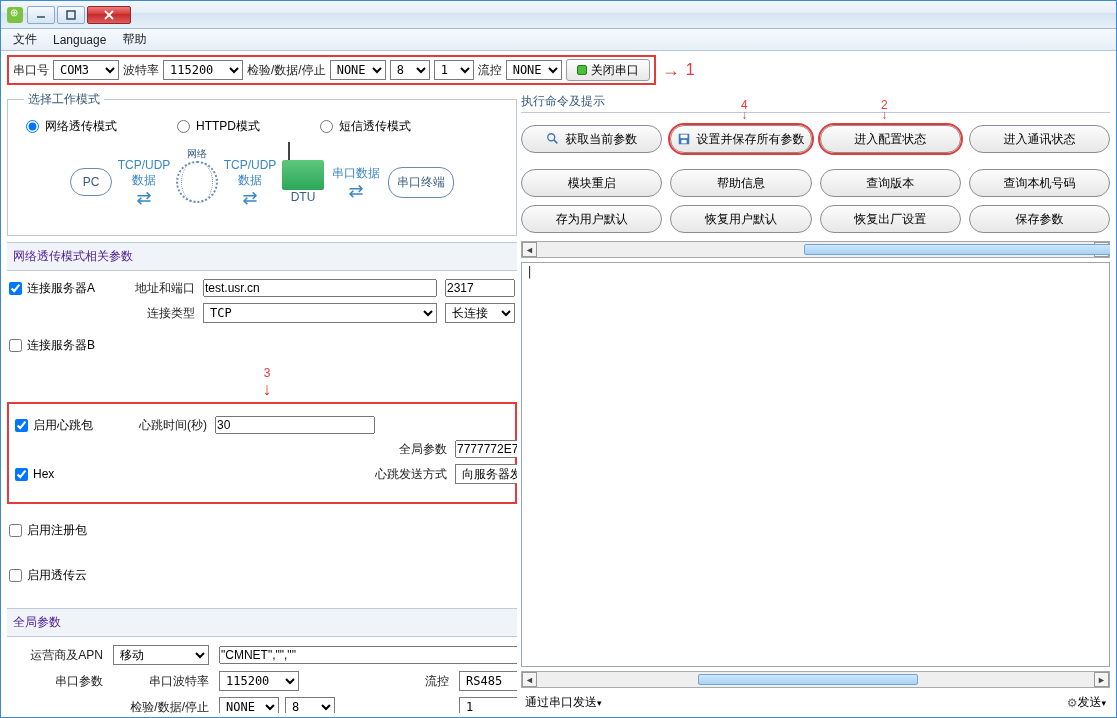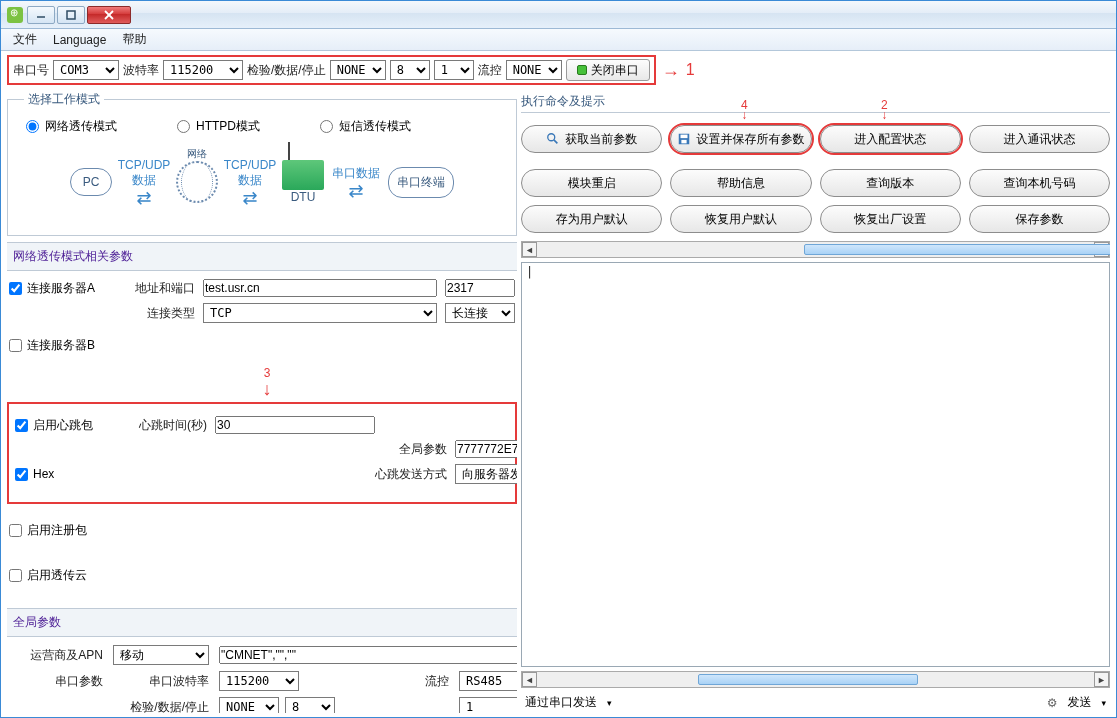--- a/index.html
+++ b/index.html
@@ -69,21 +69,21 @@
 .btn { height:28px; display:flex; align-items:center; justify-content:center; gap:5px; background:linear-gradient(to bottom,#fcfcfc,#e7e7e7); border:1px solid #8d8d8d; border-radius:14px; cursor:pointer; white-space:nowrap; padding:0 6px; }
 .btn.red-border { outline:2px solid #e53a3a; outline-offset:0px; }
 .icon-sm { width:14px; height:14px; }
 .log-area { flex:1; border:1px solid #9aa8b4; background:#fff; position:relative; overflow:hidden; }
 .hscroll { height:17px; border:1px solid #aaa; background:#efefef; position:relative; display:flex; align-items:center; }
 .hscroll .thumb { position:absolute; left:48%; width:350px; height:11px; background:linear-gradient(to bottom,#cfe6fb,#a9d2f6); border:1px solid #6fa6d7; border-radius:2px; }
 .hscroll .arrow { width:15px; height:15px; border:1px solid #999; background:#f4f4f4; display:flex; align-items:center; justify-content:center; font-size:9px; color:#444;}
 .hscroll .spacer { flex:1; }
 .caret-line { padding:2px 4px; color:#222; font-family:monospace; }
 
-.right-footer { display:flex; align-items:center; gap:10px; padding:2px 4px;justify-content:flex-end; }
+.right-footer { display:flex; align-items:center; gap:0; padding:2px 4px;justify-content:flex-end; }
 .right-footer .grow { flex:1; }
 
 .annot-floating { position:absolute; color:#e53a3a; font-size:16px; display:flex; flex-direction:column; align-items:center; line-height:1; }
 .annot-floating .num { margin-bottom:-2px; }
 </style>
 </head>
 <body>
 
 <div class="titlebar">
   <span class="app-icon"></span>

